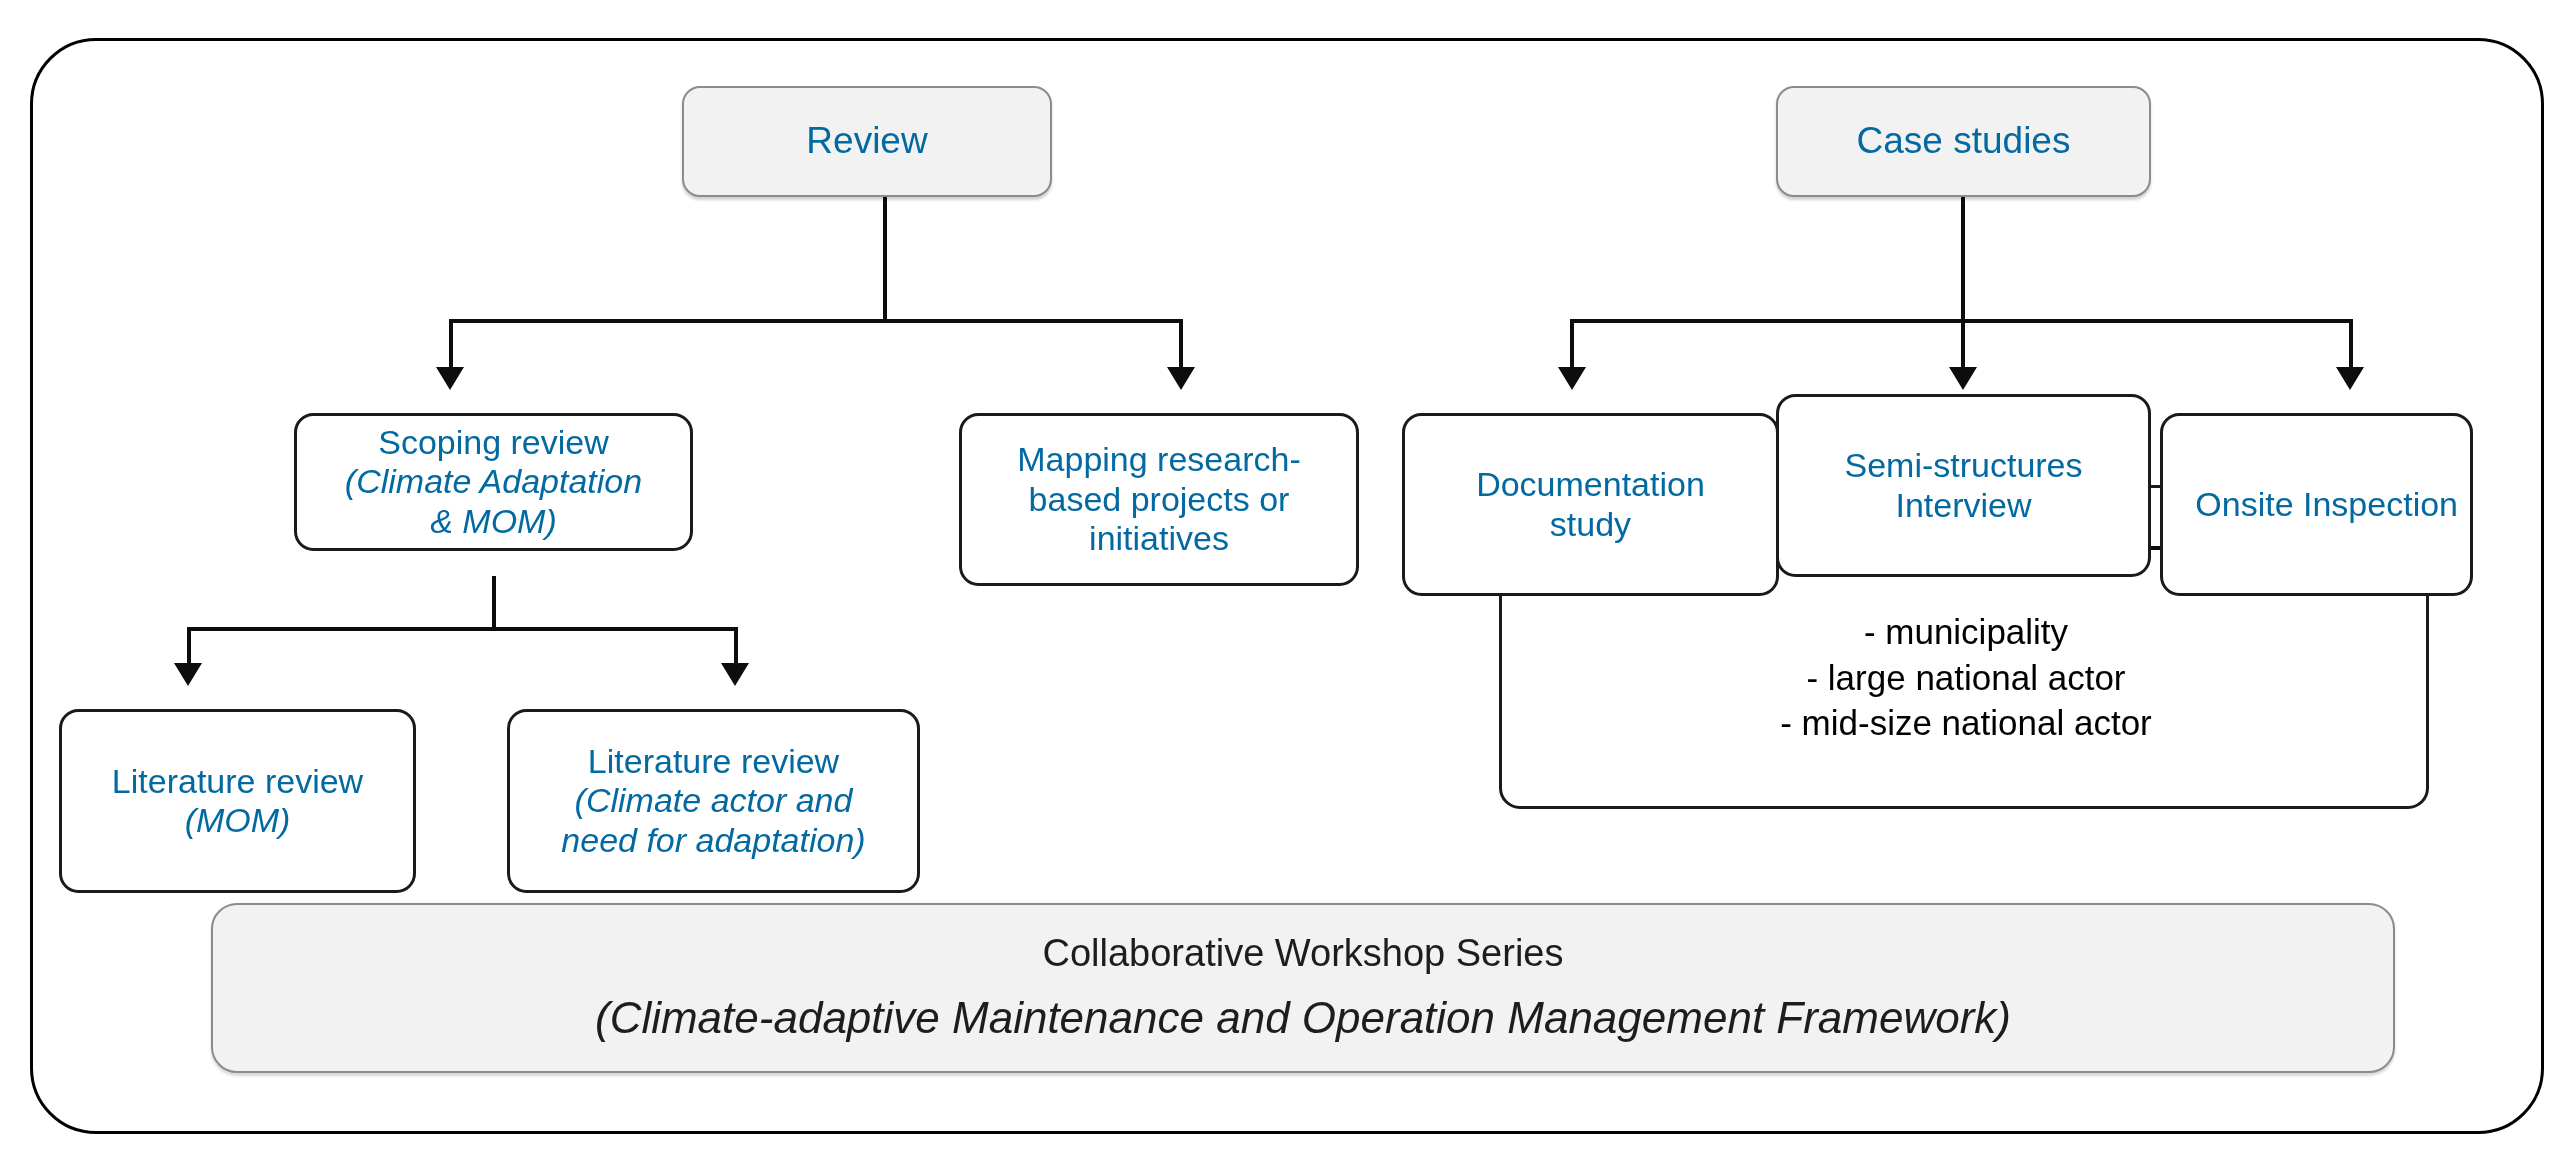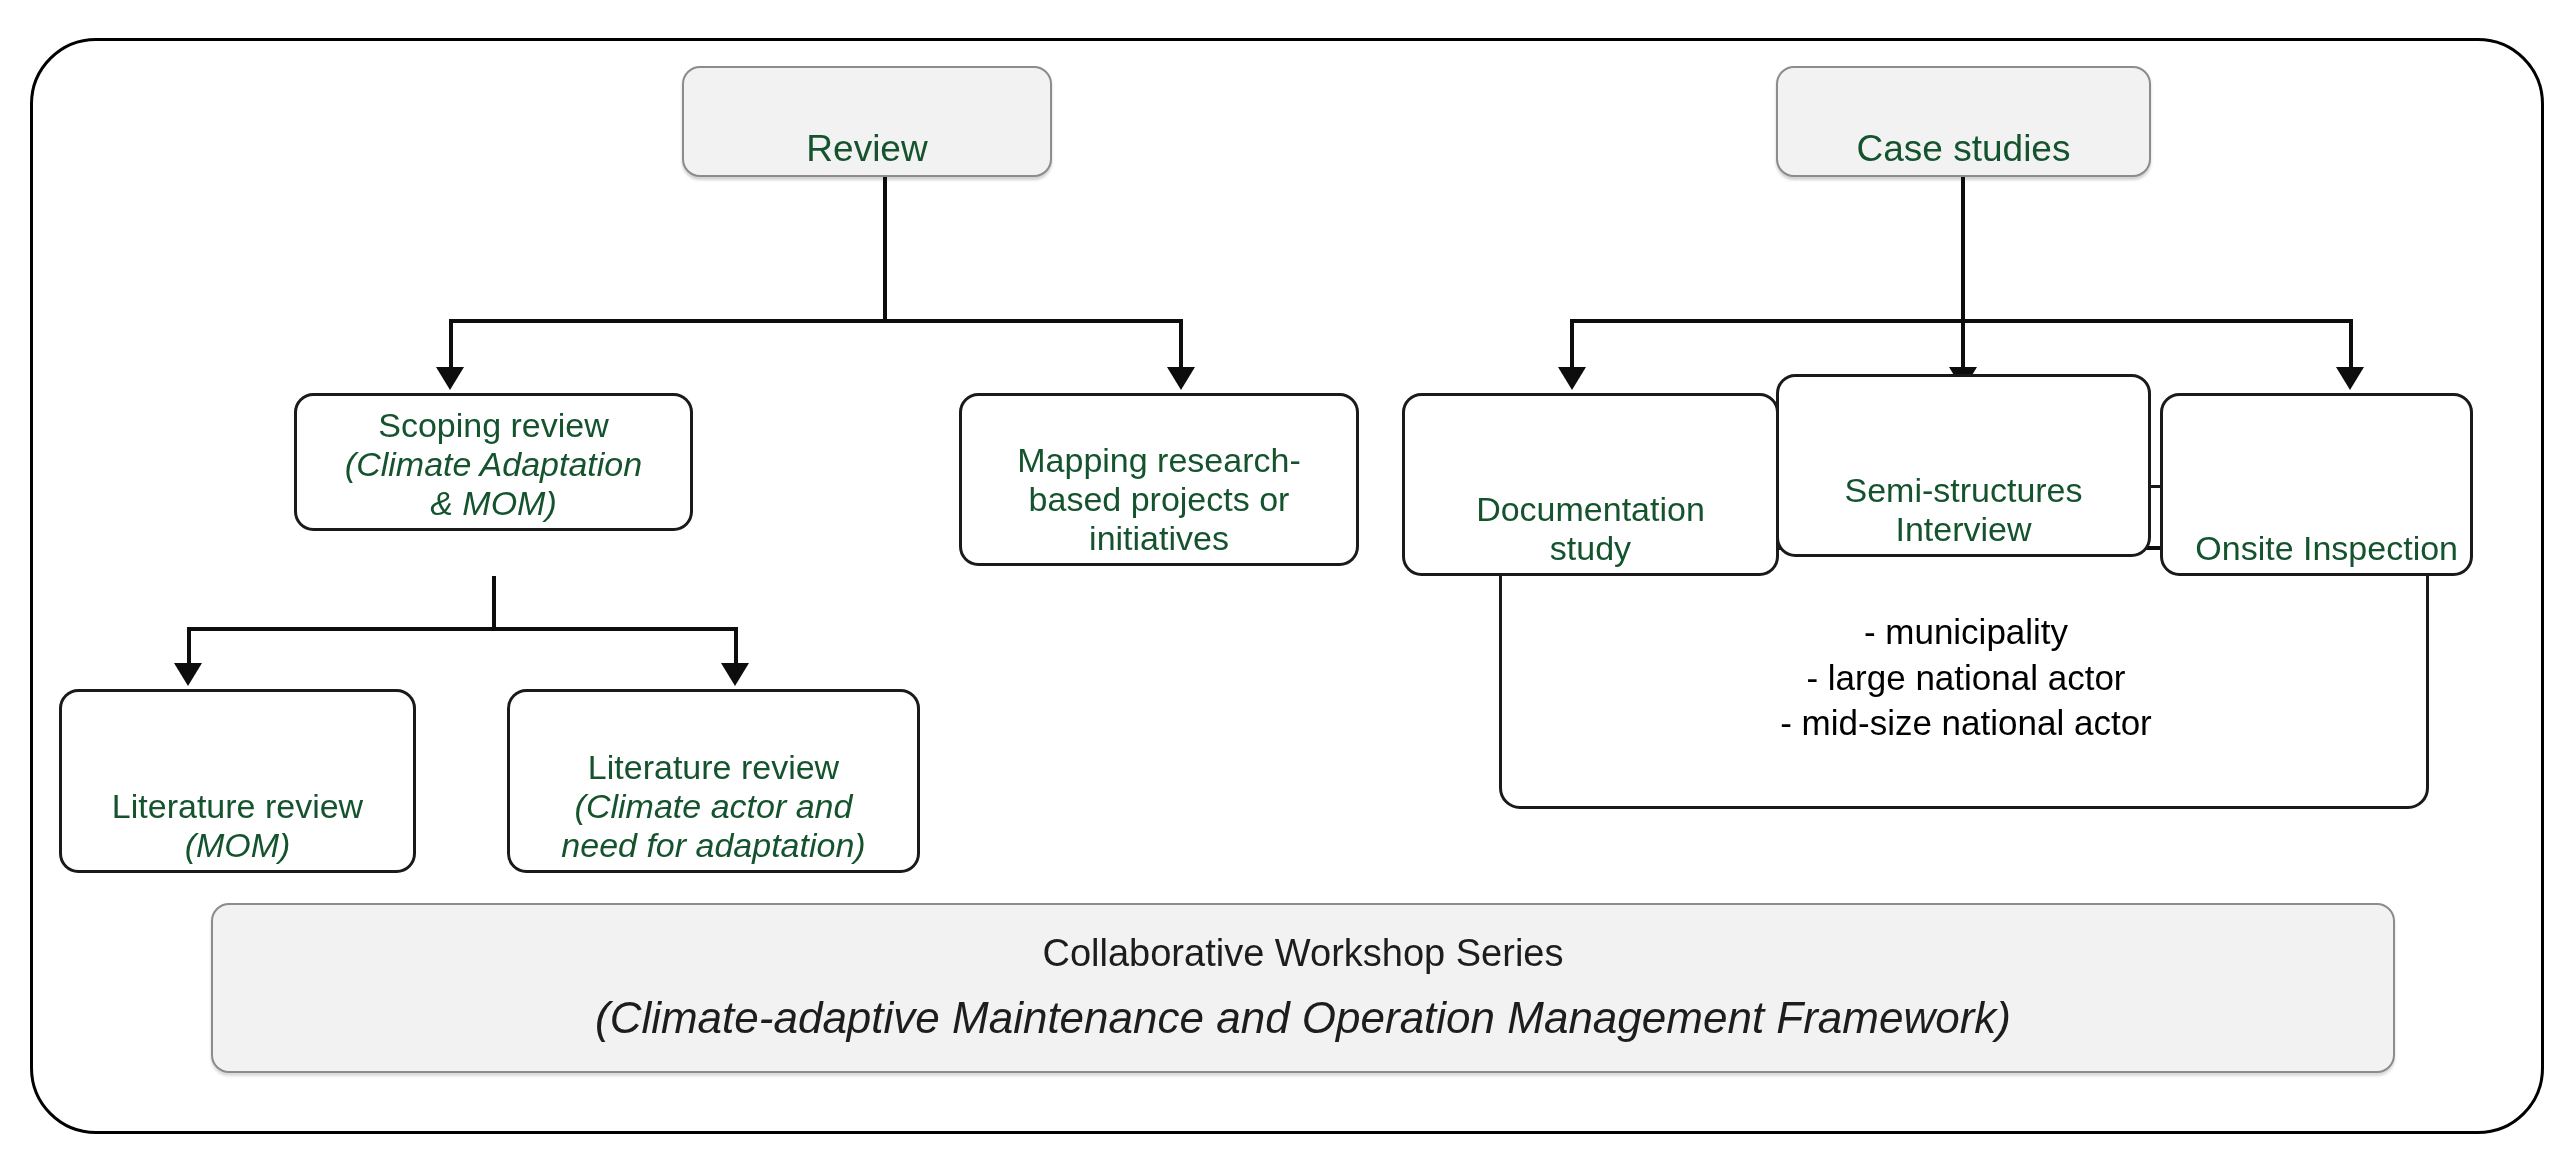--- a/index.html
+++ b/index.html
@@ -28,31 +28,32 @@
     border: 3.5px solid #000000;
     border-radius: 66px;
     box-sizing: border-box;
     background: transparent;
   }
   
   .node {
     position: absolute;
     box-sizing: border-box;
     display: flex;
-    align-items: flex-end;
+    align-items: center;
     justify-content: center;
     text-align: center;
     border-radius: 19.4px;
     background: #ffffff;
     border: 3.5px solid #1a1a1a;
-    color: #14532d;
+    color: #0369a1;
     font-size: 34px;
     line-height: 1.16;
     padding: 4.2px 9.7px;
     z-index: 5;
+    margin-top: 20px;
   }
   .node .txt { width: 100%; }
   .node em {
     font-style: italic;
   }
   
   .node.shaded {
     background: #f2f2f2;
     border: 2.8px solid #8c8c8c;
     border-radius: 18px;
@@ -102,21 +103,21 @@
 
   
   .banner {
     position: absolute;
     left: 211px;
     top: 903px;
     width: 2184px;
     height: 170px;
     background: #f2f2f2;
     border: 2.8px solid #8c8c8c;
-    border-radius: 18px;
+    border-radius: 26px;
     box-sizing: border-box;
     display: flex;
     flex-direction: column;
     align-items: center;
     justify-content: center;
     color: #1d1d1d;
     z-index: 4;
     box-shadow: 0 2.8px 2.8px rgba(0,0,0,0.15);
   }
   .banner .line1 { font-size: 38px; line-height: 1.2; }

